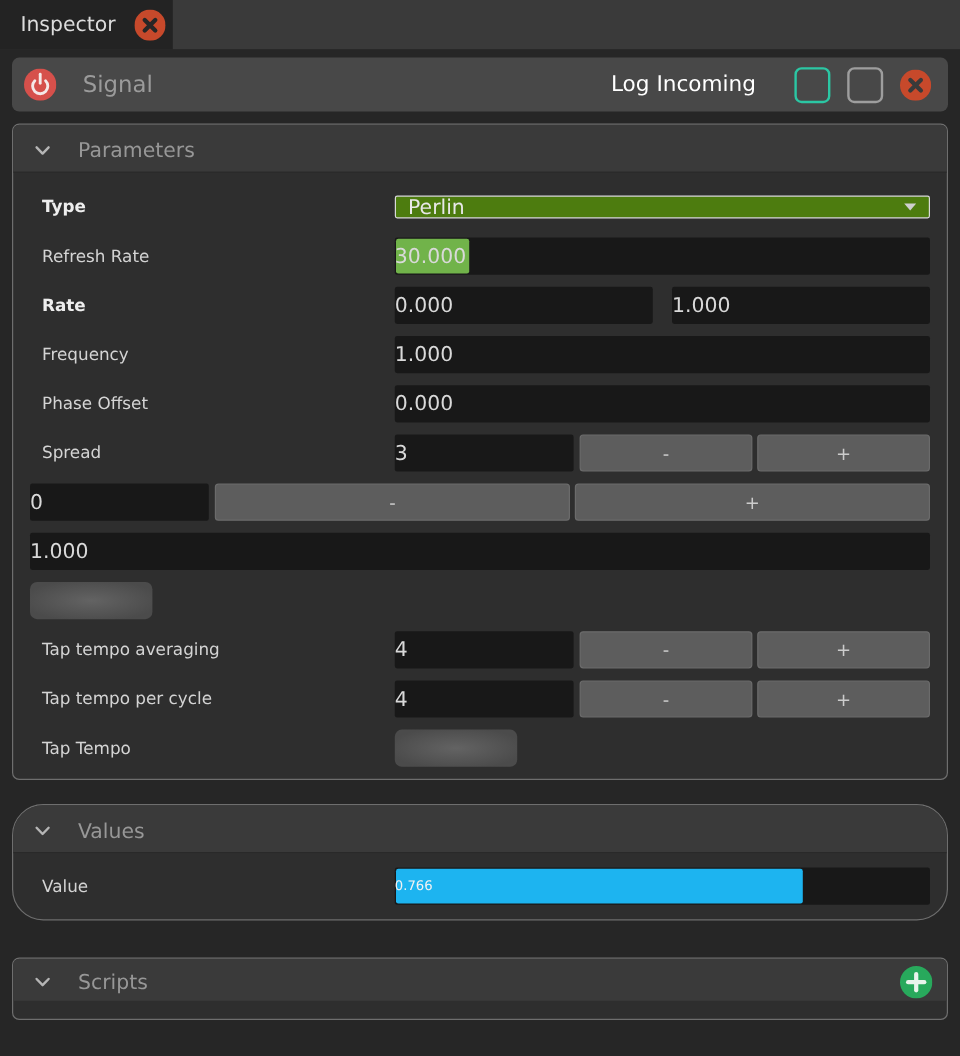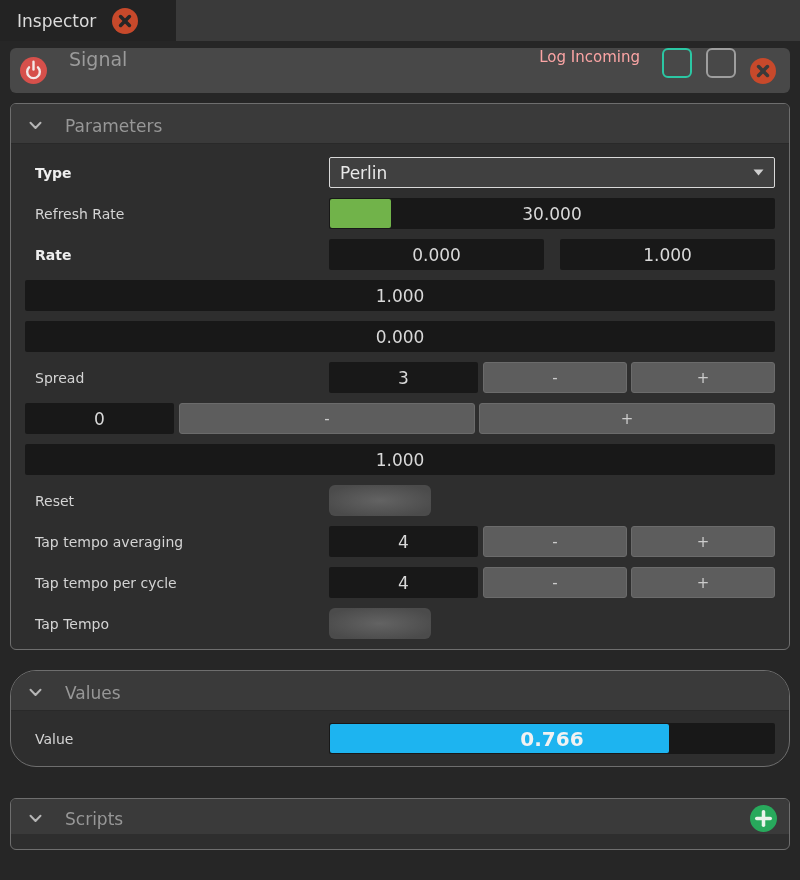--- a/index.html
+++ b/index.html
@@ -6,33 +6,33 @@
   html, body { width: 800px; height: 880px; }
   body {
     background: #262626;
     font-family: "DejaVu Sans", "Liberation Sans", sans-serif;
     color: #d6d6d6;
     overflow: hidden;
   }
   
   .tabbar { height: 41px; background: #3a3a3a; display: flex; align-items: stretch; }
   .tab {
-    width: 176px; background: #232323; display: flex; align-items: center;
+    width: 144px; background: #232323; display: flex; align-items: center;
     padding: 0 12px 0 17px; gap: 16px;
   }
   .tab-title { font-size: 17px; color: #dcdcdc; white-space: nowrap; }
   .icon-btn { display: inline-flex; align-items: center; justify-content: center; cursor: pointer; }
   
   .signal-header {
     margin: 7px 10px 0 10px; height: 45px; background: #484848; border-radius: 6px;
-    display: flex; padding: 0 14px 0 10px; gap: 14px;
+    display: flex; align-items: center; padding: 0 14px 0 10px; gap: 14px;
   }
   .signal-title { font-size: 19px; color: #9b9b9b; flex: 0 0 auto; margin-left: 8px; }
   .header-spacer { flex: 1; }
-  .log-label { font-size: 15px; color: #fca5a5; margin-right: 8px; }
+  .log-label { font-size: 18px; color: #ffffff; margin-right: 18px; }
   .checkbox {
     width: 30px; height: 30px; border-radius: 6px; border: 2px solid #9e9e9e;
     background: transparent; flex: 0 0 auto; cursor: pointer;
   }
   .checkbox.teal { border-color: #2bc7a4; }
   
   .panel {
     margin: 10px 10px 0 10px; background: #2e2e2e; border: 1px solid #6e6e6e;
     border-radius: 6px; overflow: hidden;
   }
@@ -47,27 +47,27 @@
   .panel-title { font-size: 17px; color: #979797; flex: 0 0 auto; }
   .panel-body { padding: 13px 14px 10px 14px; display: flex; flex-direction: column; gap: 10px; }
   .panel.values .panel-body { padding: 12px 14px 12px 14px; }
   .panel.scripts .panel-body { height: 15px; padding: 0; }
   
   .row { display: flex; align-items: center; height: 31px; }
   .row-label { width: 304px; padding-left: 10px; font-size: 14px; color: #d4d4d4; flex: 0 0 auto; }
   .row-label.bold { font-weight: bold; color: #eeeeee; }
   .field {
     flex: 1; height: 31px; background: #181818; border-radius: 2px;
-    display: flex; align-items: center; justify-content: center;
+    display: flex; align-items: center; justify-content: flex-start;
     font-size: 17px; color: #d9d9d9; position: relative; cursor: pointer;
   }
   .field .centered-text { position: relative; z-index: 2; }
   .field.narrow { flex: 0 0 149px; }
   .dropdown {
-    flex: 1; height: 31px; background: #404040; border: 1px solid #d9d9d9; border-radius: 2px;
+    flex: 1; height: 19px; background: #4d7c0f; border: 1px solid #d9d9d9; border-radius: 2px;
     display: flex; align-items: center; justify-content: space-between;
     padding: 0 10px; font-size: 17px; color: #e8e8e8; cursor: pointer;
   }
   .range-gap { width: 16px; flex: 0 0 auto; }
   .fill-green {
     position: absolute; left: 1px; top: 1px; bottom: 1px; width: 61px;
     background: #71b34a; border-radius: 2px; z-index: 1;
   }
   .btn-group { flex: 1; display: flex; gap: 4px; margin-left: 5px; }
   .step-btn {
@@ -76,21 +76,21 @@
     font-size: 15px; color: #cccccc; cursor: pointer;
   }
   .blank-btn {
     width: 102px; height: 31px; border-radius: 6px; border: none; cursor: pointer;
     background: radial-gradient(ellipse at center, #636363 0%, #4b4b4b 80%);
   }
   .progress-fill {
     position: absolute; left: 1px; top: 1px; bottom: 1px;
     background: #1db4f0; border-radius: 2px; z-index: 1;
   }
-  .progress-text { position: relative; z-index: 2; font-weight: bold; color: #f2f2f2; font-size: 20px; }
+  .progress-text { position: relative; z-index: 2; font-weight: normal; color: #f2f2f2; font-size: 11px; }
   svg { display: block; }
 </style>
 </head>
 <body>
 
 <div class="tabbar">
   <div class="tab">
     <span class="tab-title">Inspector</span>
     <span class="icon-btn">
       <svg width="26" height="26" viewBox="0 0 26 26">
@@ -156,26 +156,28 @@
       <div class="field">
         <span class="centered-text">0.000</span>
       </div>
       <span class="range-gap"></span>
       <div class="field">
         <span class="centered-text">1.000</span>
       </div>
     </div>
 
     <div class="row">
+      <span class="row-label">Frequency</span>
       <div class="field">
         <span class="centered-text">1.000</span>
       </div>
     </div>
 
     <div class="row">
+      <span class="row-label">Phase Offset</span>
       <div class="field">
         <span class="centered-text">0.000</span>
       </div>
     </div>
 
     <div class="row">
       <span class="row-label">Spread</span>
       <div class="field narrow">
         <span class="centered-text">3</span>
       </div>
@@ -195,21 +197,20 @@
       </div>
     </div>
 
     <div class="row">
       <div class="field">
         <span class="centered-text">1.000</span>
       </div>
     </div>
 
     <div class="row">
-      <span class="row-label">Reset</span>
       <button class="blank-btn"></button>
     </div>
 
     <div class="row">
       <span class="row-label">Tap tempo averaging</span>
       <div class="field narrow">
         <span class="centered-text">4</span>
       </div>
       <div class="btn-group">
         <div class="step-btn">-</div>

